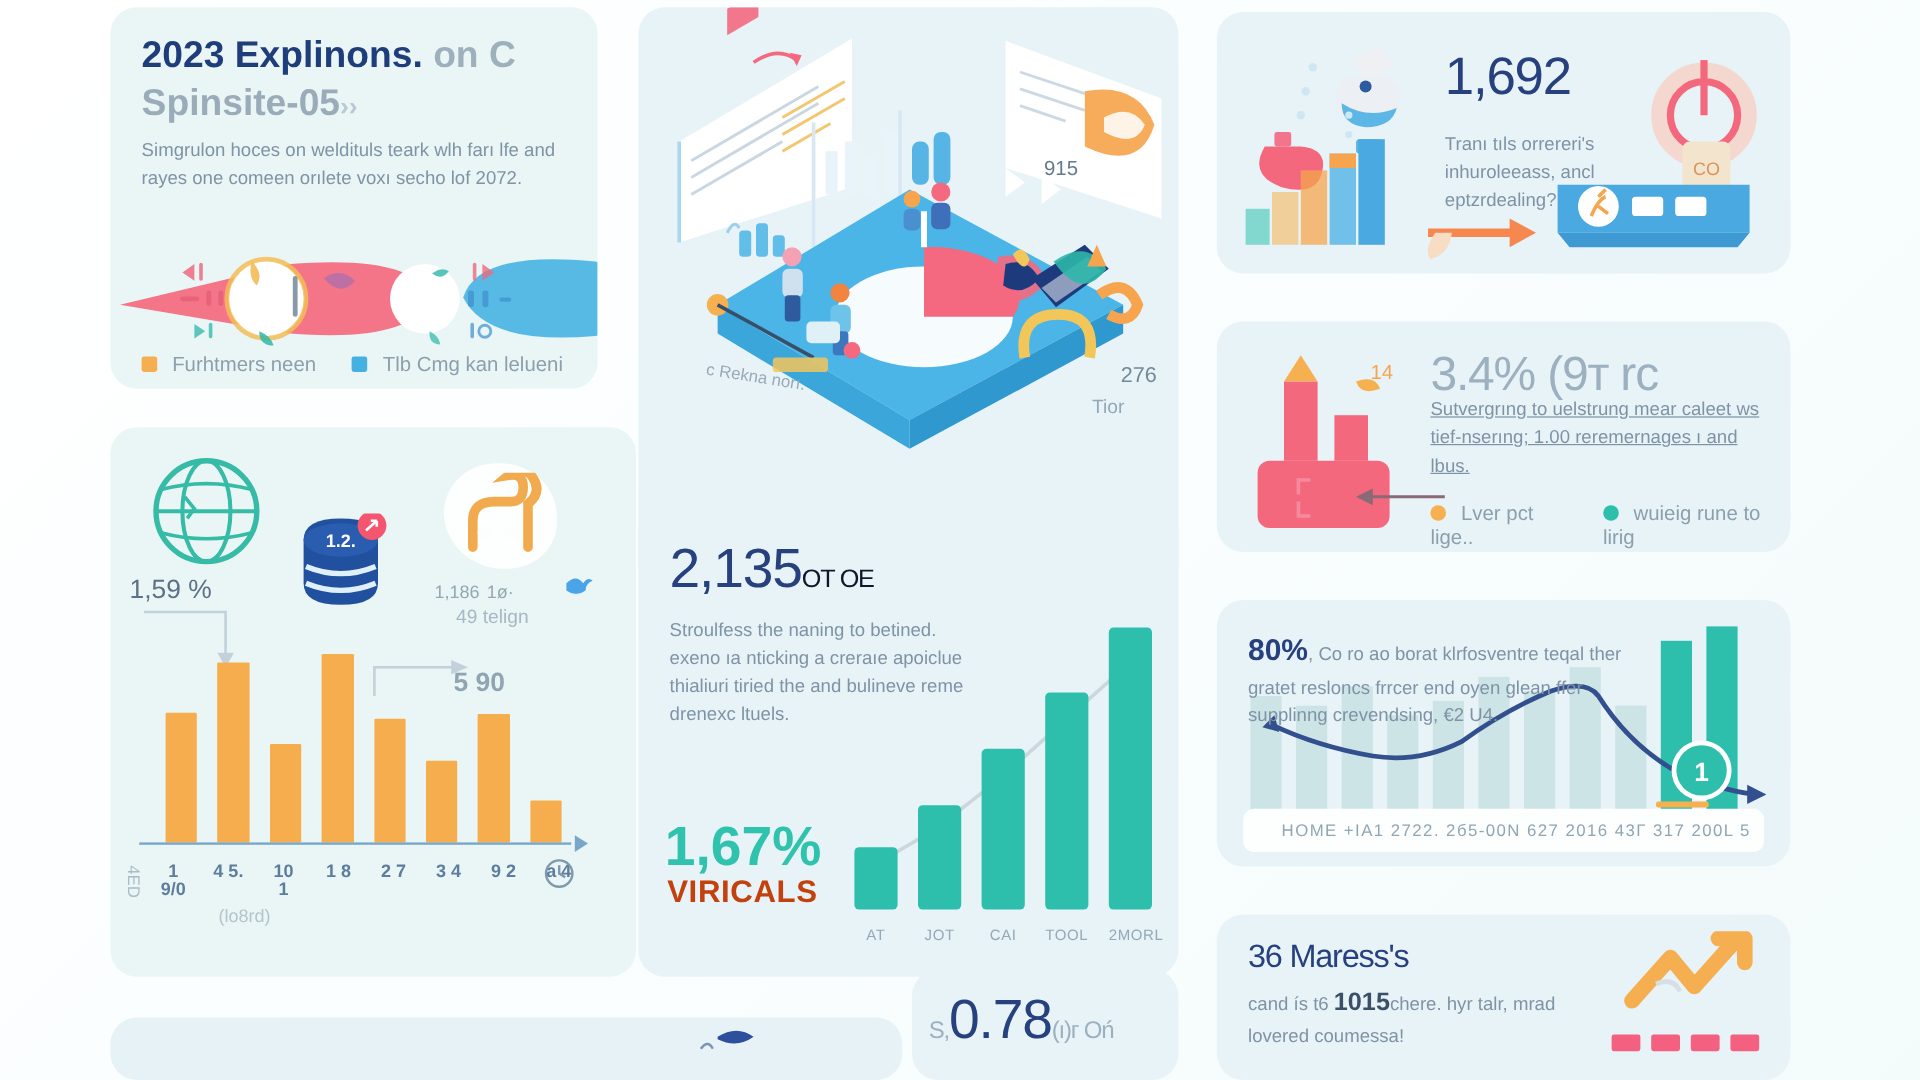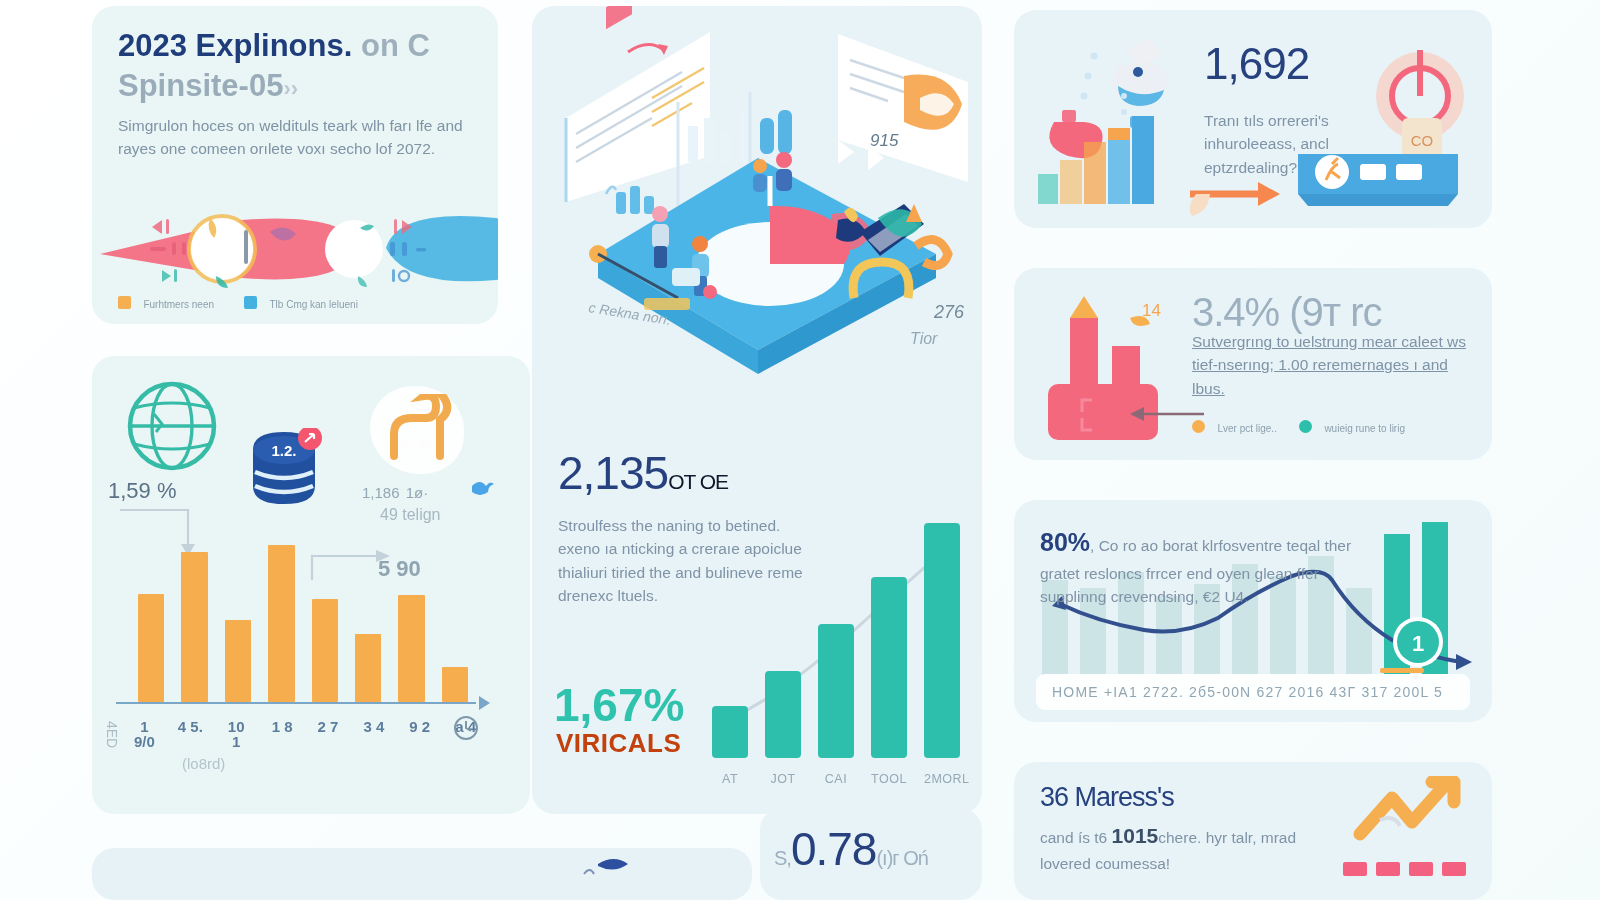--- a/index.html
+++ b/index.html
@@ -42,21 +42,21 @@
   #p1 { left:92px; top:6px; width:406px; height:318px; }
   #p1 .t1 { position:absolute; left:26px; top:22px; font-size:31px; }
   #p1 .t1 b { color:#1f3d7a; }
   #p1 .t1 .g { color:#9fb0bd; font-weight:bold; }
   #p1 .t2 { position:absolute; left:26px; top:62px; font-size:31px; color:#9aacb9; font-weight:bold;}
   #p1 .t2 .chev { color:#b9c8d2; font-size:22px; }
   #p1 .desc { position:absolute; left:26px; top:108px; width:360px; font-size:15.5px; }
   #p1 .eyewrap { position:absolute; left:0px; top:196px; width:406px; height:90px; }
   #p1 .legend { position:absolute; left:26px; top:288px; width:370px; display:flex; gap:30px; align-items:center;}
   .sw { width:13px; height:13px; border-radius:2px; display:inline-block; margin-right:8px; vertical-align:-1px;}
-  .lgl { font-size:10px; color:#8c9fac; }
+  .lgl { font-size:17px; color:#8c9fac; }
 
   
   #p2 { left:92px; top:356px; width:438px; height:458px; }
   .globe { position:absolute; left:32px; top:22px; width:96px; height:96px; }
   .coin  { position:absolute; left:153px; top:72px; width:78px; height:82px; }
   .blob  { position:absolute; left:278px; top:30px; width:94px; height:88px;
            background:#fdfefe; border-radius:48% 52% 45% 55%; }
   .kpi159 { position:absolute; left:16px; top:122px; font-size:22px; color:#5b7186; font-weight:500;}
   .kpi1186 { position:absolute; left:270px; top:122px; font-size:22px; color:#5b7186; font-weight:500;}
   .kpi1186 span { font-size:15px; color:#93a7b4; }
@@ -67,21 +67,21 @@
   .arrowhead { position:absolute; right:-2px; bottom:46px; width:0;height:0;
                border-left:11px solid #7aa7c7; border-top:7px solid transparent; border-bottom:7px solid transparent;}
   .bars { position:absolute; left:30px; bottom:54px; width:330px; height:175px; display:flex; align-items:flex-end; gap:17px;}
   .bar { width:31px; background:#f6ad4e; border-radius:1px; }
   .xlabels { position:absolute; left:22px; bottom:6px; width:350px; display:flex; gap:17px;}
   .xlab { width:31px; text-align:center; font-size:15px; color:#5d7d9e; font-weight:bold; line-height:1.05;}
   .xcap { position:absolute; left:74px; bottom:-16px; font-size:15px; color:#b4c4cd;}
   .ycap { position:absolute; left:-4px; bottom:8px; font-size:14px; color:#a9bcc6; writing-mode:vertical-rl;}
 
   
-  #p3 { left:532px; top:6px; width:450px; height:488px;font-style:italic; }
+  #p3 { left:532px; top:6px; width:450px; height:488px; }
   
   #p4 { left:532px; top:418px; width:450px; height:396px; }
   #p4 .n { position:absolute; left:26px; top:32px; font-size:46px; }
   #p4 .n small { font-size:21px; color:#0f172a; }
   #p4 .txt { position:absolute; left:26px; top:96px; width:250px; font-size:15.5px; }
   #p4 .n2 { position:absolute; left:22px; top:260px; font-size:46px; color:#2fc2ad; font-weight:bold; }
   #p4 .n2sub { position:absolute; left:24px; top:310px; font-size:26px; color:#c2410c; font-weight:bold; letter-spacing:.5px;}
   #p4 .tbars { position:absolute; left:180px; bottom:56px; width:248px; height:235px; display:flex; align-items:flex-end; justify-content:space-between;}
   #p4 .tb { width:36px; background:#2dbfab; border-radius:4px;}
   #p4 .tlabels { position:absolute; left:180px; bottom:28px; width:248px; display:flex; justify-content:space-between;}
@@ -100,21 +100,21 @@
   #r1 .txt { position:absolute; left:190px; top:82px; width:216px; font-size:15.5px;margin-top:17px;}
   #r2 { left:1014px; top:268px; width:478px; height:192px; }
   #r2 .n { position:absolute; left:178px; top:24px; font-size:40px;}
   #r2 .n span { color:#9db0bf; }
   #r2 .txt { position:absolute; left:178px; top:62px; width:290px; font-size:15.5px;text-decoration:underline;}
   #r2 .lg { position:absolute; left:178px; top:150px; display:flex; gap:22px; align-items:flex-start;}
   #r3 { left:1014px; top:500px; width:478px; height:222px; }
   #r3 .n { position:absolute; left:26px; top:24px; width:330px; font-size:15.5px;}
   #r3 .n b { font-size:25px; color:#26417e; }
   #r3 .axisbar { position:absolute; left:22px; bottom:12px; width:434px; height:36px;
-                 background:#fdffff; border-radius:9px; display:flex; align-items:center; padding-left:16px;}
+                 background:#fdffff; border-radius:9px; display:flex; align-items:center; padding-left:32px;}
   #r3 .axlab { font-size:14px; color:#91a6b3; letter-spacing:1.2px; white-space:nowrap;}
   #r4 { left:1014px; top:762px; width:478px; height:138px; }
   #r4 .n { position:absolute; left:26px; top:22px; font-size:27px;}
   #r4 .txt { position:absolute; left:26px; top:58px; width:300px; font-size:15.5px;}
   #r4 .txt b { font-size:21px; color:#3b4f66; font-weight:bold;}
   .dots { position:absolute; right:26px; bottom:24px; display:flex; gap:9px;}
   .dot { width:24px; height:14px; background:#f4607f; border-radius:2px;}
 </style>
 </head>
 <body>

